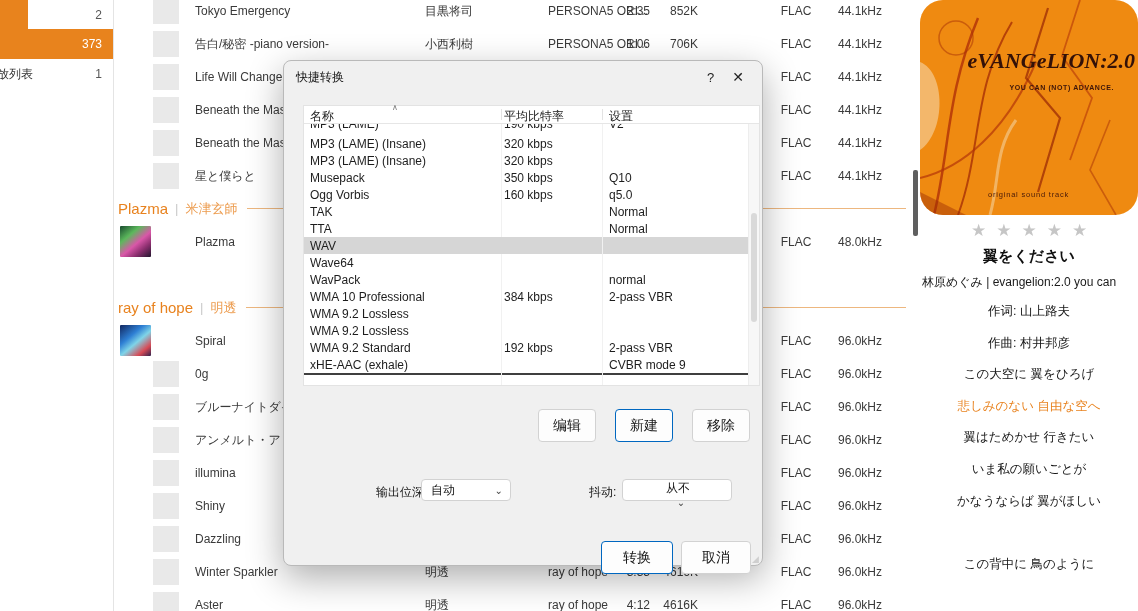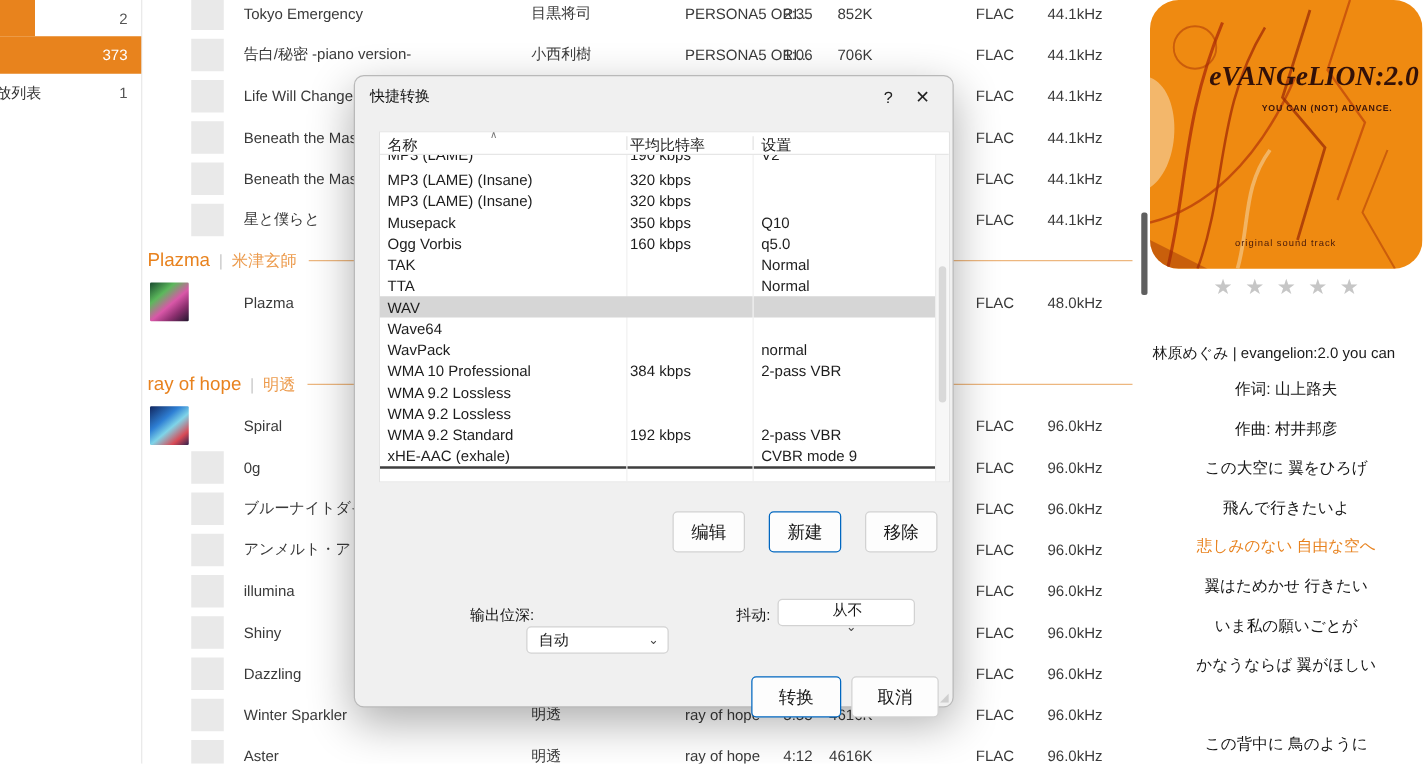--- a/index.html
+++ b/index.html
@@ -81,21 +81,21 @@
   .pt-scroll { position: absolute; top: 18px; right: 0; bottom: 0; width: 11px; background: #f7f7f7; border-left: 1px solid #ededed; }
   .pt-thumb { position: absolute; left: 2px; right: 2px; top: 34%; height: 42%; background: #d9d9d9; border-radius: 4px; }
   .btn { position: absolute; height: 33px; background: #fdfdfd; border: 1px solid #d2d2d2; border-radius: 4px; font-family: inherit; font-size: 14px; color: #161616; cursor: pointer; }
   .btn.default { border: 1.6px solid #0067c0; }
   .btn-edit { left: 254px; top: 348px; width: 58px; }
   .btn-new { left: 331px; top: 348px; width: 58px; }
   .btn-remove { left: 408px; top: 348px; width: 58px; }
   .lbl { position: absolute; color: #161616; }
   .lbl-bitdepth { left: 92px; top: 423px; }
   .combo { position: absolute; height: 22px; background: #fff; border: 1px solid #d2d2d2; border-radius: 4px; display: flex; align-items: center; justify-content: space-between; padding: 0 7px 0 9px; font-size: 12px; color: #161616; cursor: pointer; }
-  .combo-bitdepth { left: 137px; top: 440px; width: 114px; }
+  .combo-bitdepth { left: 137px; top: 418px; width: 90px; }
   .lbl-dither { left: 305px; top: 423px; }
   .combo-dither { left: 338px; top: 418px; width: 110px; flex-direction: column; }
   .chev { color: #444; font-size: 10px; margin-left: 6px; }
   .btn-convert { left: 317px; top: 480px; width: 72px; }
   .btn-cancel { left: 397px; top: 480px; width: 70px; }
   .grip { position: absolute; right: 3px; bottom: 1px; color: #cfcfcf; font-size: 9px; }
 </style>
 </head>
 <body>
 
@@ -308,26 +308,26 @@
       <path d="M70,215 C80,180 74,150 96,120" stroke="#f6ddb6" stroke-width="3" fill="none" opacity="0.5"></path>
       <circle cx="36" cy="38" r="17" stroke="#a82f06" stroke-width="1.5" fill="none" opacity="0.5"></circle>
       <path d="M0,192 L46,215 L0,215 Z" fill="#9c2b05" opacity="0.45"></path>
       <path d="M190,120 L170,170 L196,215" stroke="#a82f06" stroke-width="1.6" fill="none" opacity="0.5"></path>
     </svg>
     <div class="cover-title">eVANGeLION:2.0</div>
     <div class="cover-sub">YOU CAN (NOT) ADVANCE.</div>
     <div class="cover-footer">original sound track</div>
   </div>
   <div class="stars"><span class="star">★</span><span class="star">★</span><span class="star">★</span><span class="star">★</span><span class="star">★</span></div>
+  <div class="np-title">翼をください</div>
   <div class="np-artist">林原めぐみ | evangelion:2.0 you can</div>
   <div class="lyrics">
       <div class="lyric-line">作词: 山上路夫</div>
       <div class="lyric-line">作曲: 村井邦彦</div>
       <div class="lyric-line">この大空に 翼をひろげ</div>
-      <div class="lyric-line">飛んで行きたいよ</div>
       <div class="lyric-line current">悲しみのない 自由な空へ</div>
       <div class="lyric-line">翼はためかせ 行きたい</div>
       <div class="lyric-line">いま私の願いごとが</div>
       <div class="lyric-line">かなうならば 翼がほしい</div>
       <div class="lyric-line"></div>
       <div class="lyric-line">この背中に 鳥のように</div>
     </div>
 </div>
 
 <div class="dialog">

